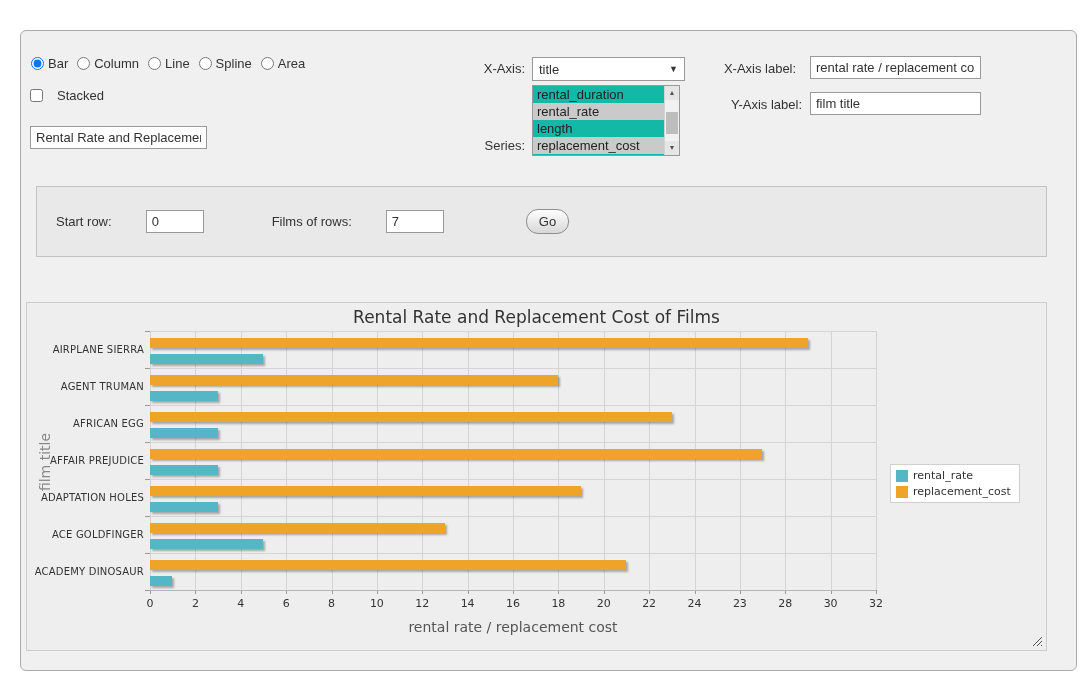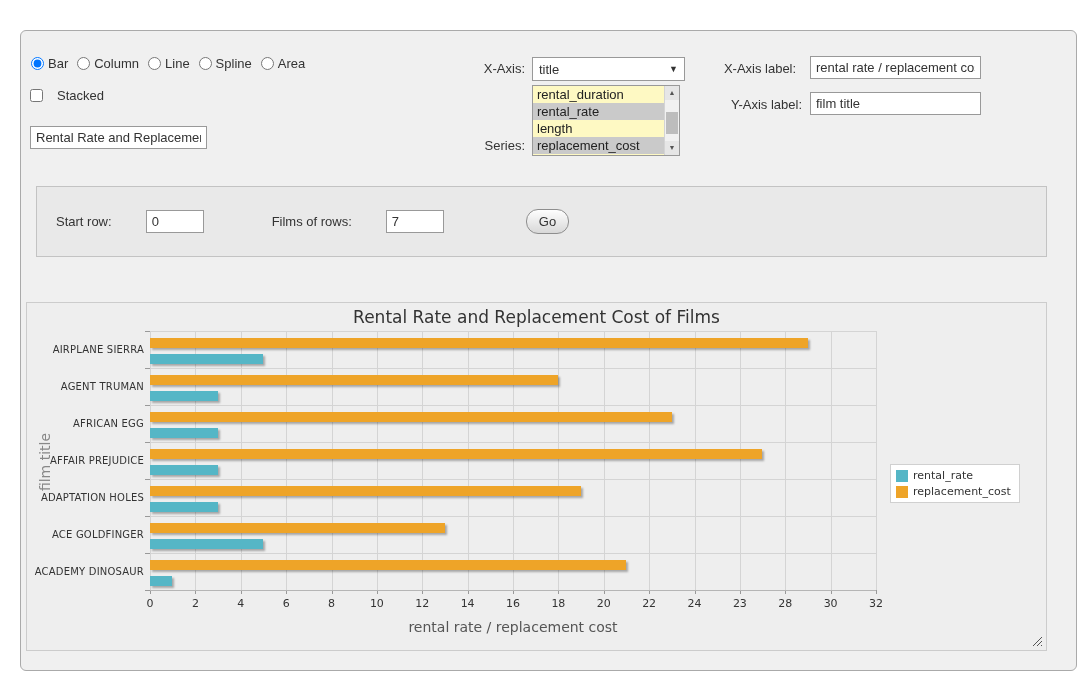--- a/index.html
+++ b/index.html
@@ -29,21 +29,21 @@
   .form-label { position:absolute; color:#333; font-size:13px; z-index:2; }
   .fake-select {
     position:absolute; left:532px; top:57px; width:153px; height:24px; z-index:2;
     background:#fff; border:1px solid #999; display:flex; align-items:center;
     padding:0 6px; cursor:default;
   }
   .fake-select .sel-text { flex:1; font-size:13px; color:#333; }
   .fake-select .sel-arrow { font-size:9px; color:#333; }
   .listbox {
     position:absolute; left:532px; top:85px; width:148px; height:71px; z-index:2;
-    background:#fef9c3; border:1px solid #999; display:flex;
+    background:#14b8a6; border:1px solid #999; display:flex;
   }
   .lb-options { flex:1; overflow:hidden; }
   .lb-option { height:17px; line-height:17px; padding:0 4px; font-size:13px; color:#222; white-space:nowrap; }
   .lb-option.selected { background:#cacaca; }
   .lb-scroll { width:15px; background:#f1f1f1; border-left:1px solid #d4d4d4; position:relative; }
   .lb-arrow { position:absolute; left:0; width:14px; height:14px; background:#e6e6e6; color:#555;
     font-size:7px; text-align:center; line-height:14px; }
   .lb-arrow.up { top:0; }
   .lb-arrow.down { bottom:0; }
   .lb-thumb { position:absolute; left:1px; width:12px; top:26px; height:22px; background:#bdbdbd; }

